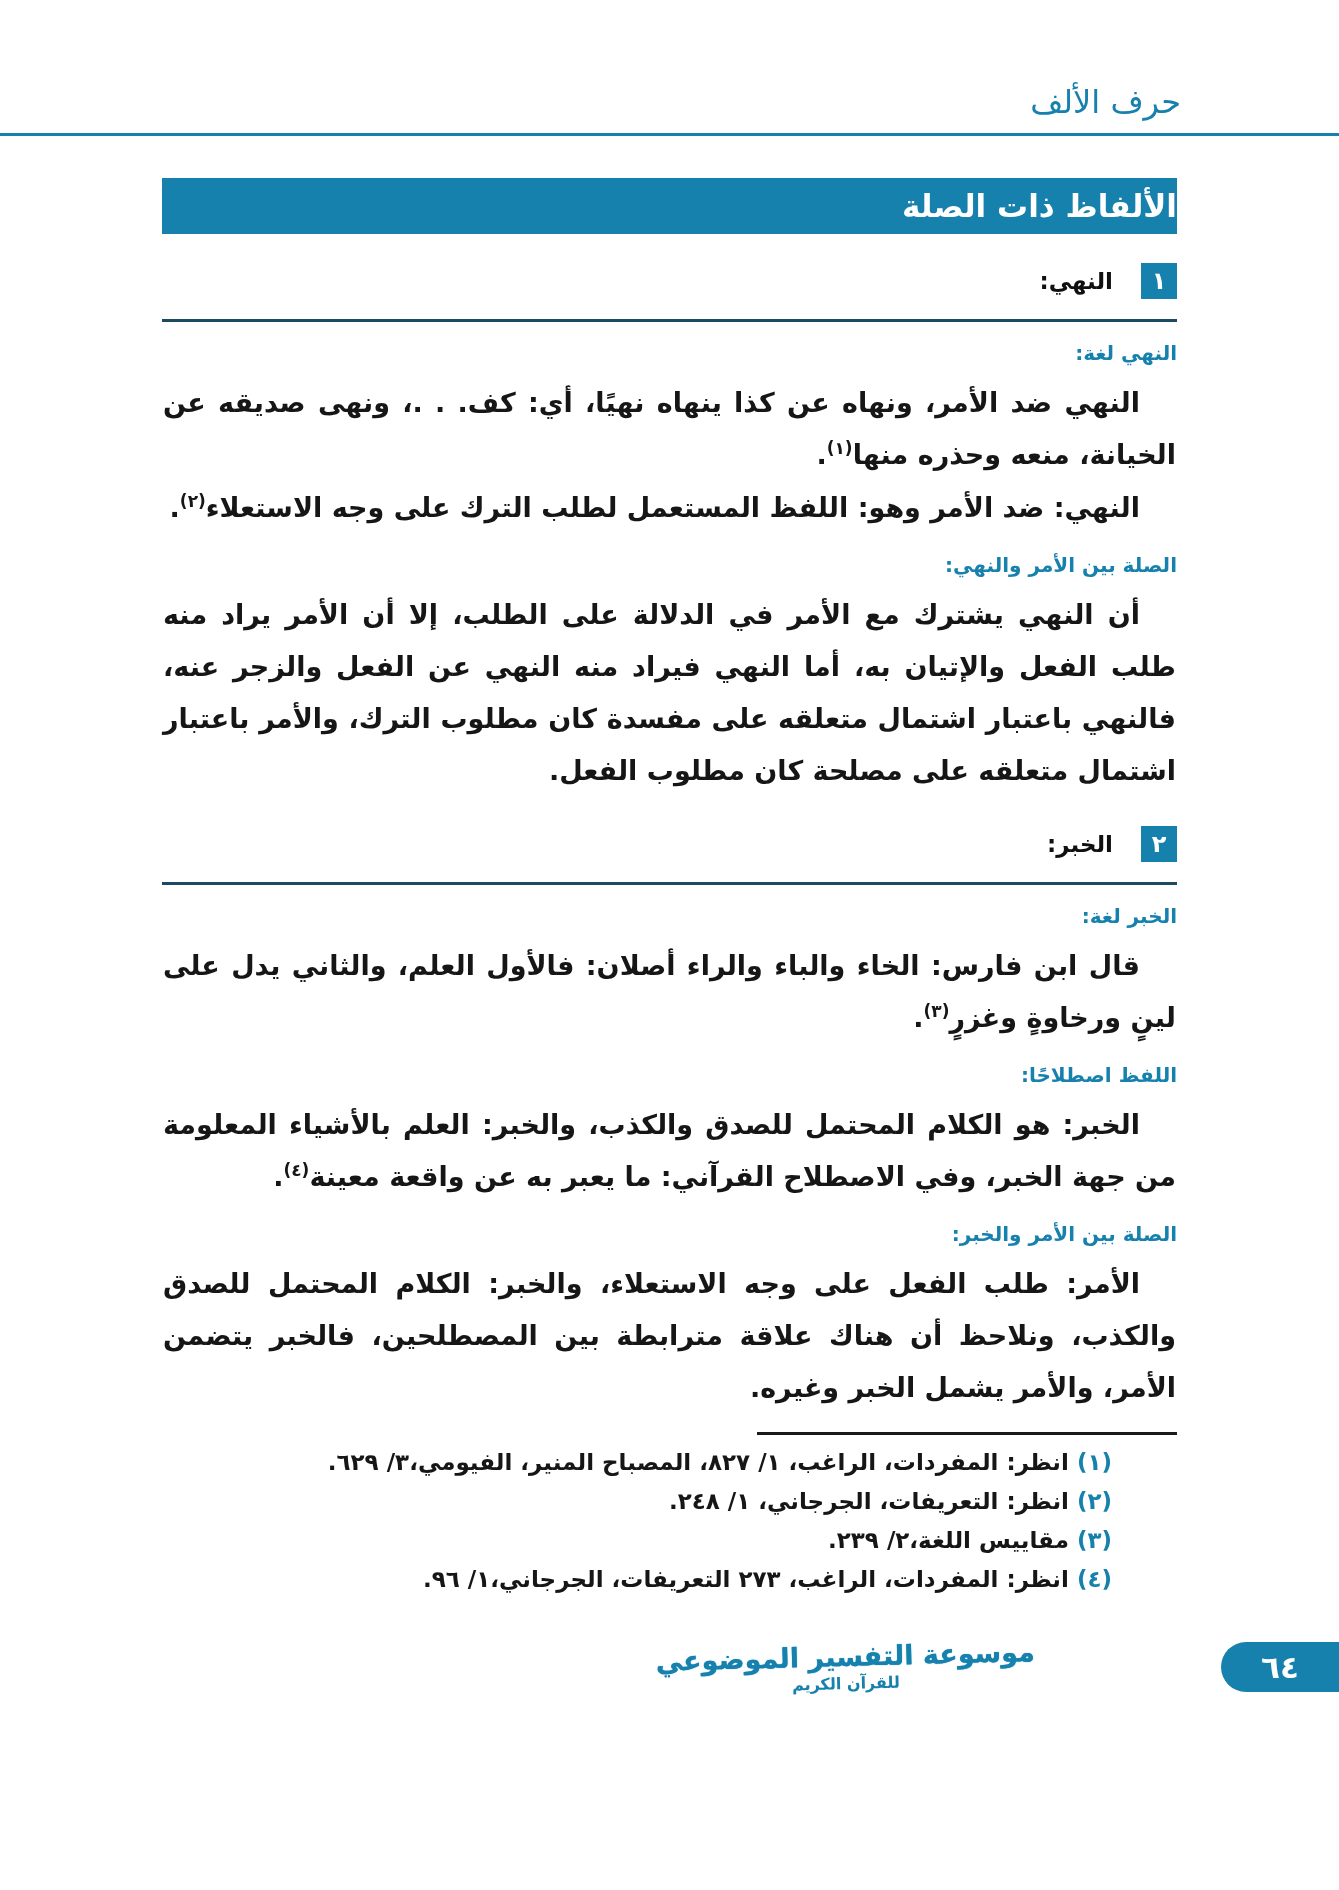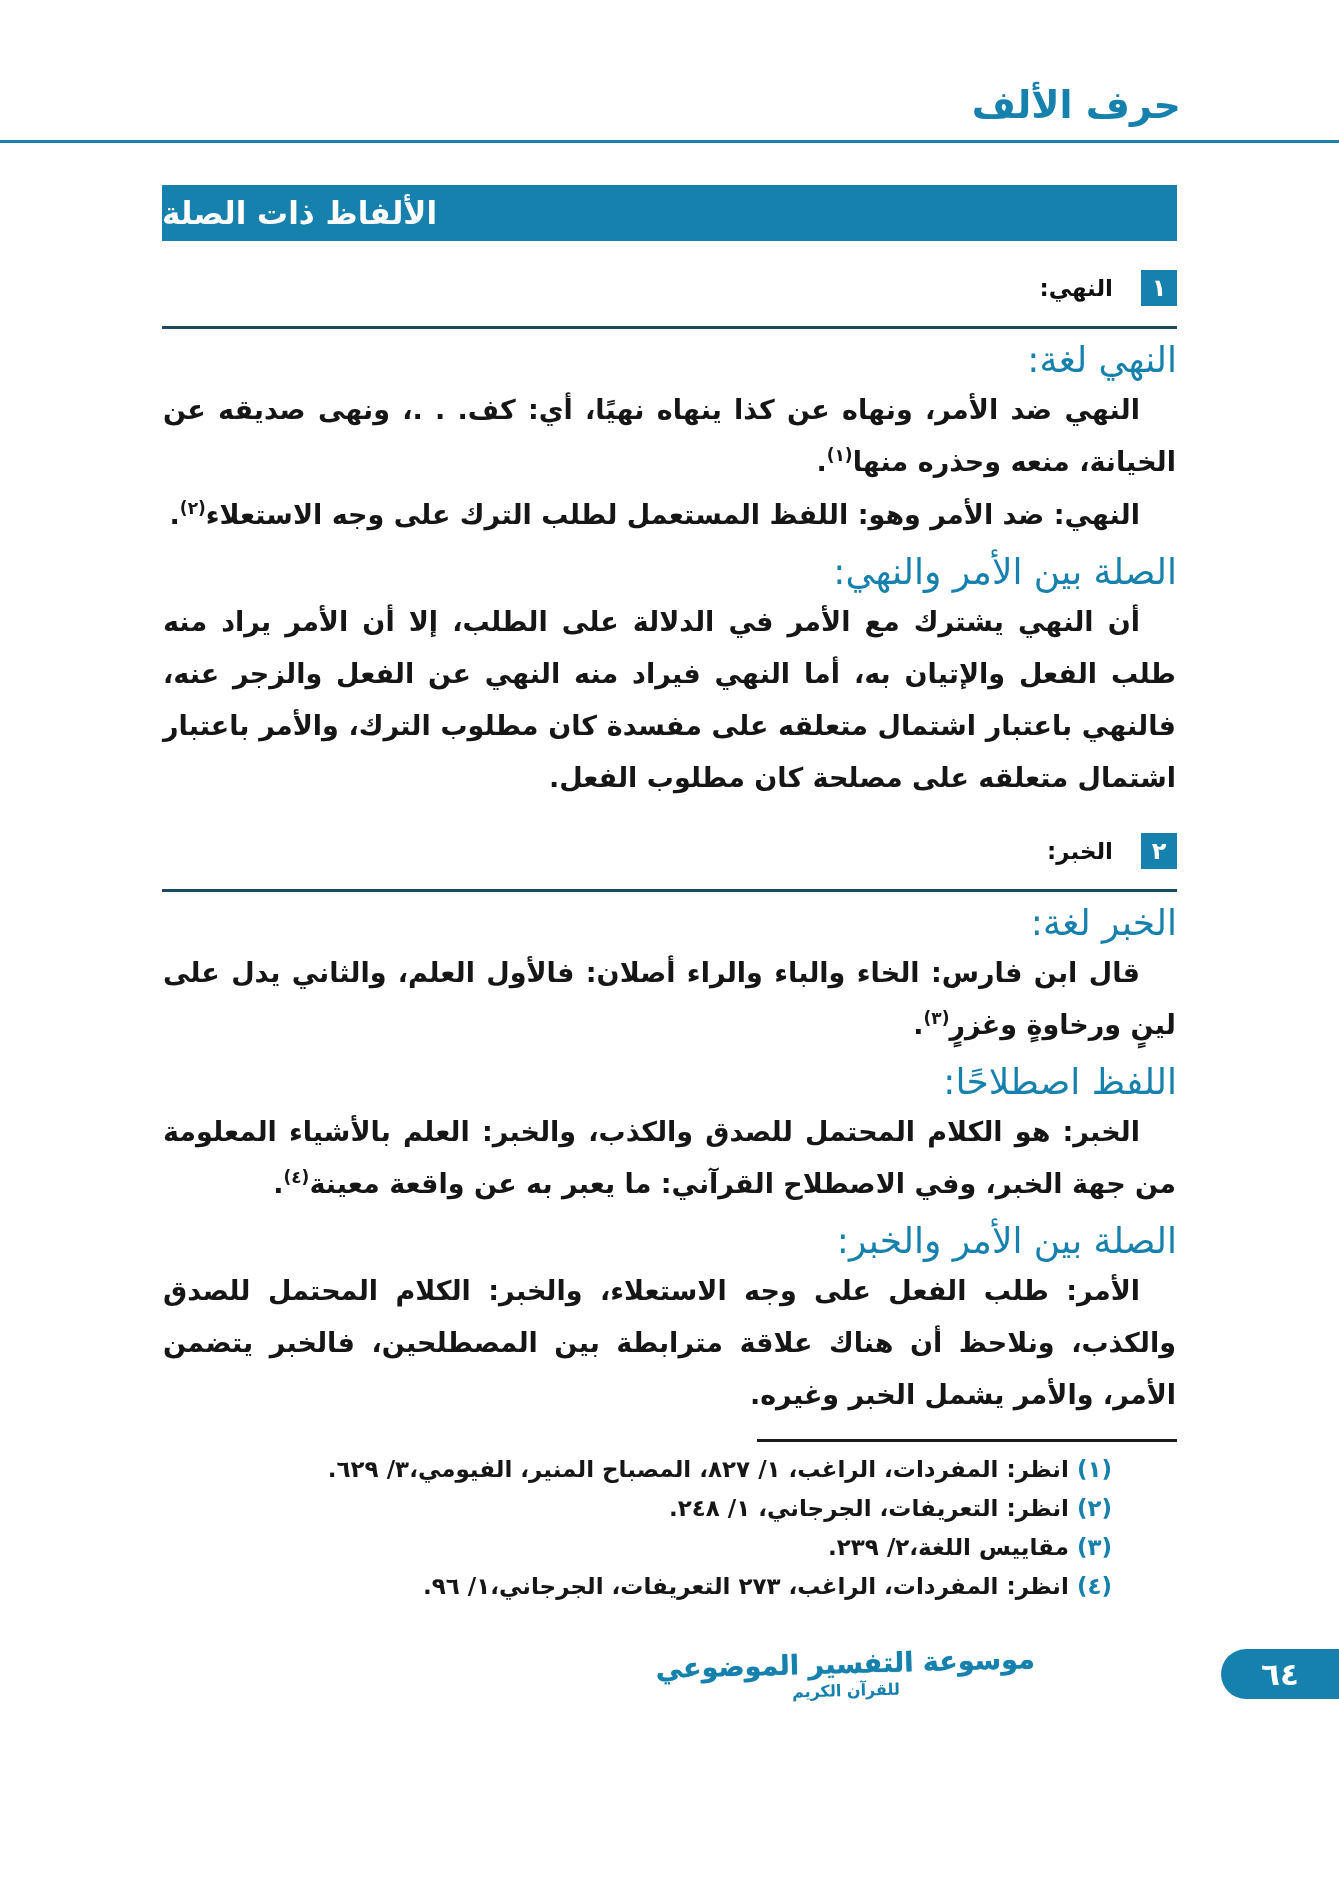--- a/index.html
+++ b/index.html
@@ -9,43 +9,43 @@
     background:#ffffff;
     direction:rtl;
     font-family:"DejaVu Sans", sans-serif;
     overflow:hidden;
     box-sizing:border-box;
     padding-top:84px;
   }
   .running-head {
     padding-left:150px; padding-right:158px;
     color:#1781ad;
-    font-size:38px; font-weight:700;
+    font-size:32px; font-weight:400;
     text-align:right; line-height:1.15;
   }
   .head-rule { margin-top:12px; height:3px; background:#1781ad; }
   .content { margin:0 162px; }
   .banner {
     margin-top:42px; height:56px;
     background:#1781ad;
-    display:flex; align-items:center; justify-content:flex-end;
+    display:flex; align-items:center; justify-content:flex-start;
     color:#ffffff; font-size:31px; font-weight:700;
   }
   .sec-head { margin-top:18px; display:flex; align-items:center; gap:12px; }
   .num-box {
     width:36px; height:36px; flex:0 0 auto;
     background:#1781ad; color:#fff;
     display:flex; align-items:center; justify-content:center;
     font-size:24px; font-weight:700;
   }
   .sec-title { margin:16px; font-size:23px; font-weight:700; color:#101010; }
   .sec-rule { margin-top:9px; height:3px; background:#1c4a60; }
   .subhead {
     margin:8px 0 0; color:#1781ad;
-    font-size:36px; font-weight:400; line-height:46px;
+    font-size:20px; font-weight:700; line-height:46px;
   }
   .body {
     margin:1px; font-size:27px; font-weight:700; color:#161616;
     line-height:52px; text-align:justify; text-indent:36px;
   }
   .fn-ref { font-size:17px; font-weight:700; vertical-align:super; line-height:0; }
   .footnote-area { margin-top:18px; }
   .fn-rule { height:3px; width:420px; background:#1b1b1b; margin-bottom:8px; }
   .fn-line {
     margin-right:65px; text-align:right;

